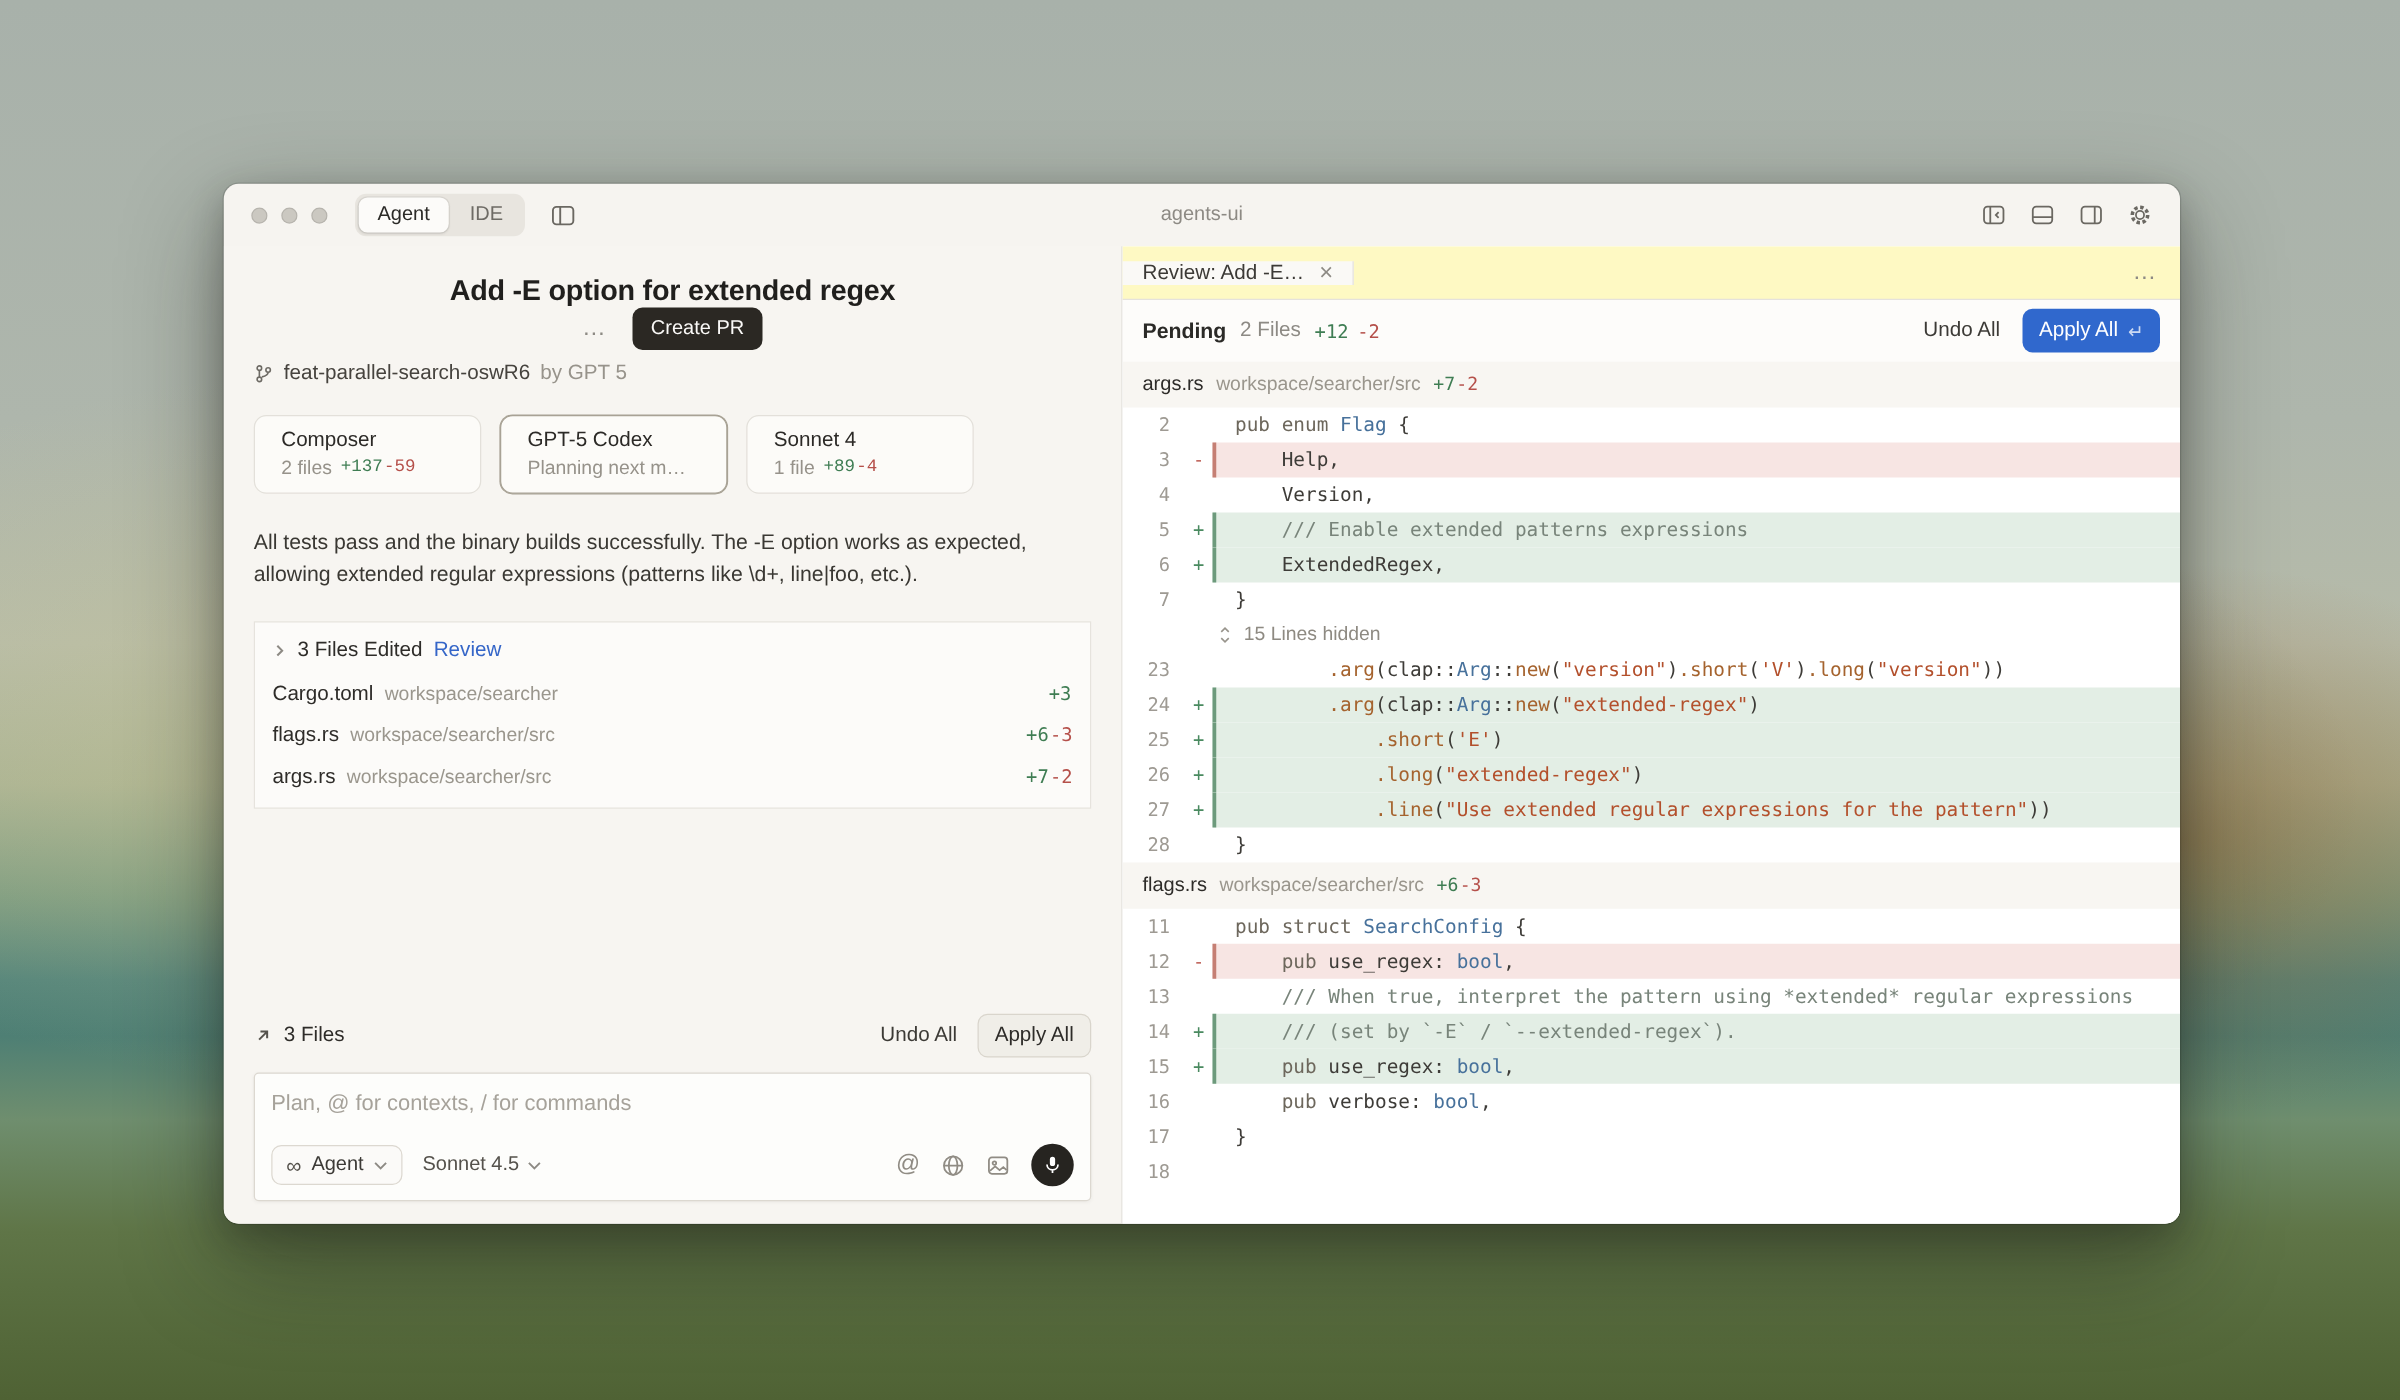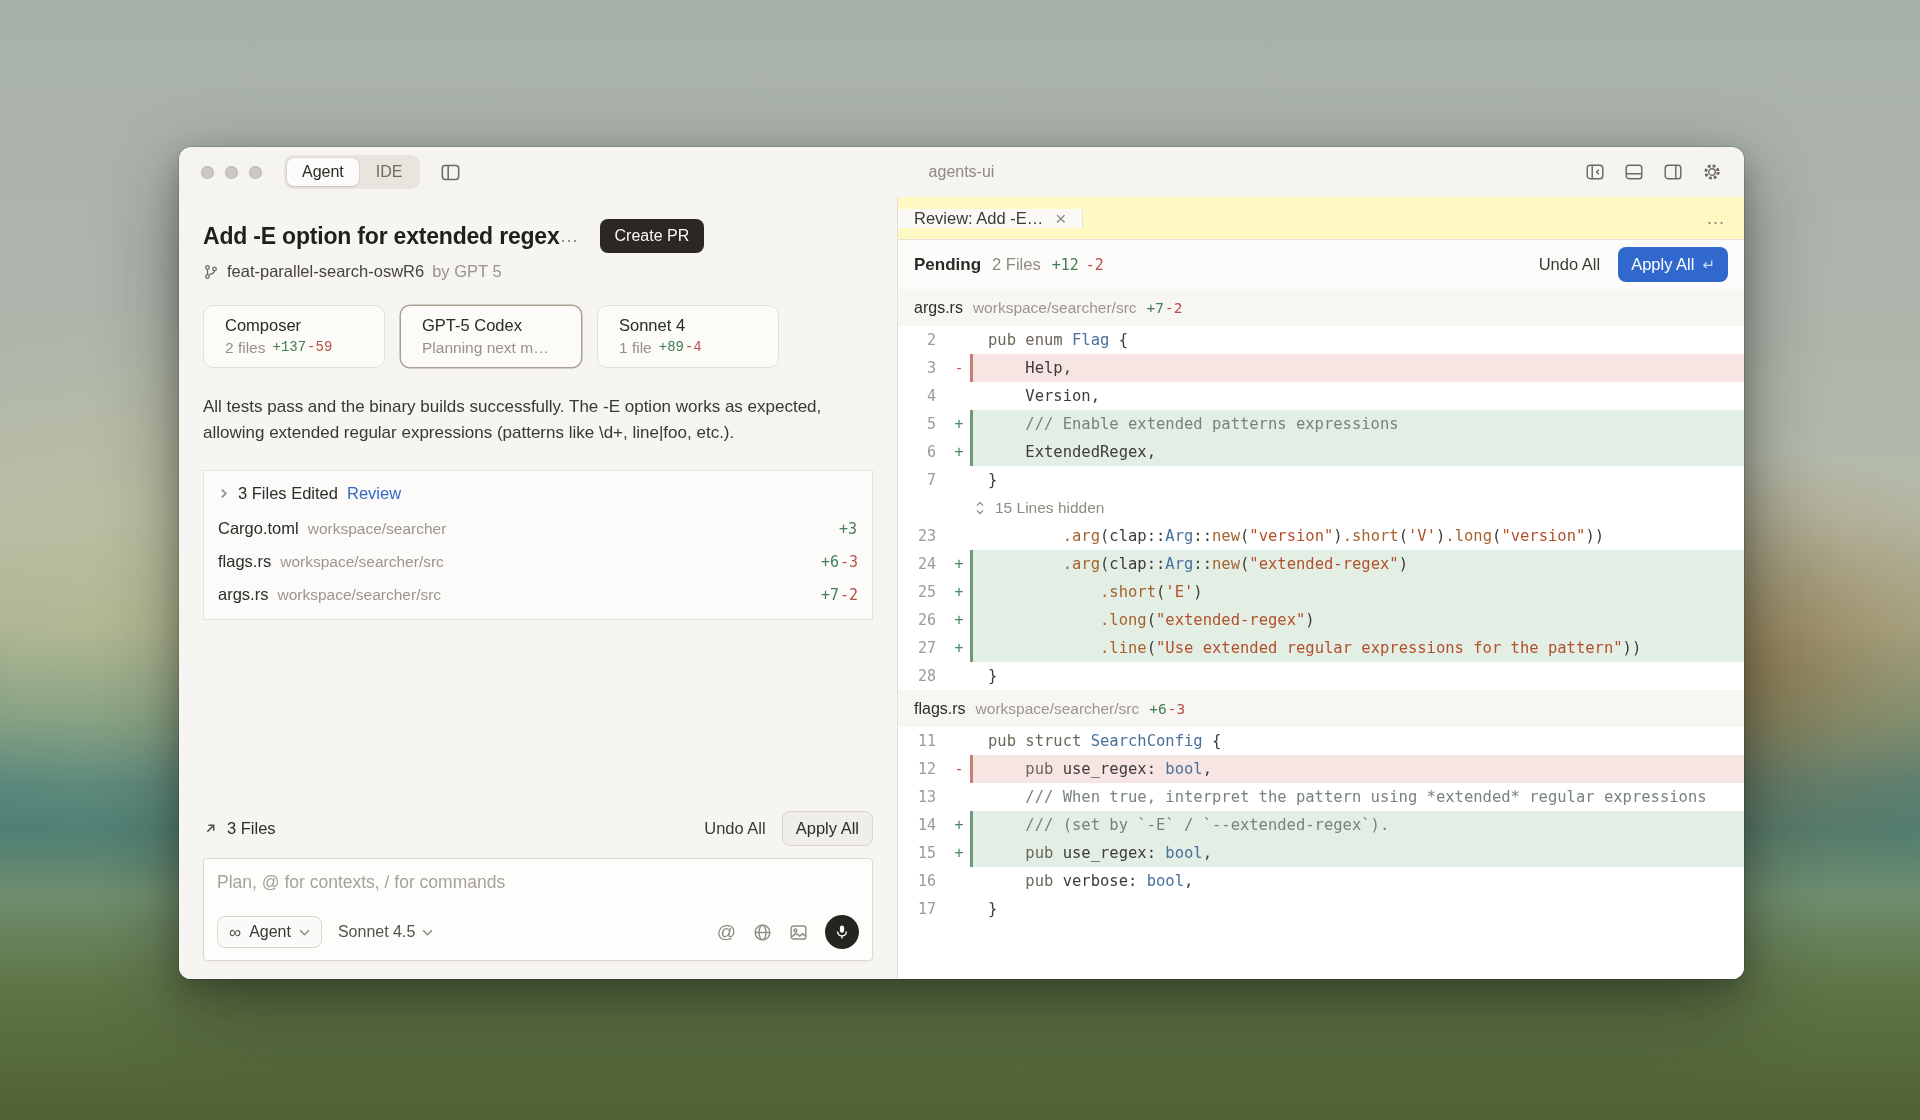--- a/index.html
+++ b/index.html
@@ -31,21 +31,21 @@
   .seg.active { background: #fcfbf9; color: #2b2a27; font-weight: 500; box-shadow: 0 1px 2px rgba(0,0,0,.10), 0 0 0 1px rgba(0,0,0,.05); }
   .tb-icon { margin-left: 20px; display: flex; align-items: center; color: #6b6862; }
   .tb-title { position: absolute; left: 0; right: 0; text-align: center; font-size: 16px; color: #8d8a84; font-weight: 500; pointer-events: none; }
   .tb-right { margin-left: auto; display: flex; gap: 19px; align-items: center; z-index: 2; }
 
   
   .winbody { display: flex; height: 782px; }
 
   
   .agent-panel { width: 718px; flex: none; background: #f7f5f1; display: flex; flex-direction: column; overflow: hidden; }
-  .ap-top { margin: 22px 24px 0; display: flex; justify-content: flex-start; align-items: center; }
+  .ap-top { margin: 22px 24px 0; display: flex; justify-content: flex-start; align-items: center; flex-direction: column; }
   .ap-title { font-size: 23px; font-weight: 600; color: #201f1d; letter-spacing: -0.2px; }
   .ap-actions { display: flex; align-items: center; gap: 20px; }
   .dots-btn { font-size: 19px; color: #8d8a84; letter-spacing: 1px; cursor: default; }
   .create-pr { background: #2b2823; color: #faf9f7; border: none; border-radius: 8px; padding: 8px 15px; font-size: 16px; font-weight: 500; font-family: inherit; }
   .branch-row { margin: 9px 24px 0; display: flex; align-items: center; gap: 8px; font-size: 16.5px; }
   .branch-name { color: #46433e; font-weight: 500; }
   .branch-by { color: #97938b; }
 
   .model-cards { margin: 24px 24px 0; display: flex; gap: 15px; }
   .card { width: 182px; border: 1px solid #e3e0da; background: #fcfbf8; border-radius: 10px; padding: 10px 21px; display: flex; flex-direction: column; gap: 4px; }
@@ -482,18 +482,23 @@
             <div class="diff-line ctx">
               <span class="ln">16</span>
               <span class="sign"></span>
               <span class="code"><span class="t-p">    </span><span class="t-k">pub </span><span class="t-p">verbose: </span><span class="t-y">bool</span><span class="t-p">,</span></span>
             </div>
             <div class="diff-line ctx">
               <span class="ln">17</span>
               <span class="sign"></span>
               <span class="code"><span class="t-p">}</span></span>
             </div>
+            <div class="diff-line ctx">
+              <span class="ln">18</span>
+              <span class="sign"></span>
+              <span class="code"></span>
+            </div>
           </div>
       </div>
 
     </div>
   </div>
 </div>
 
 </body></html>

